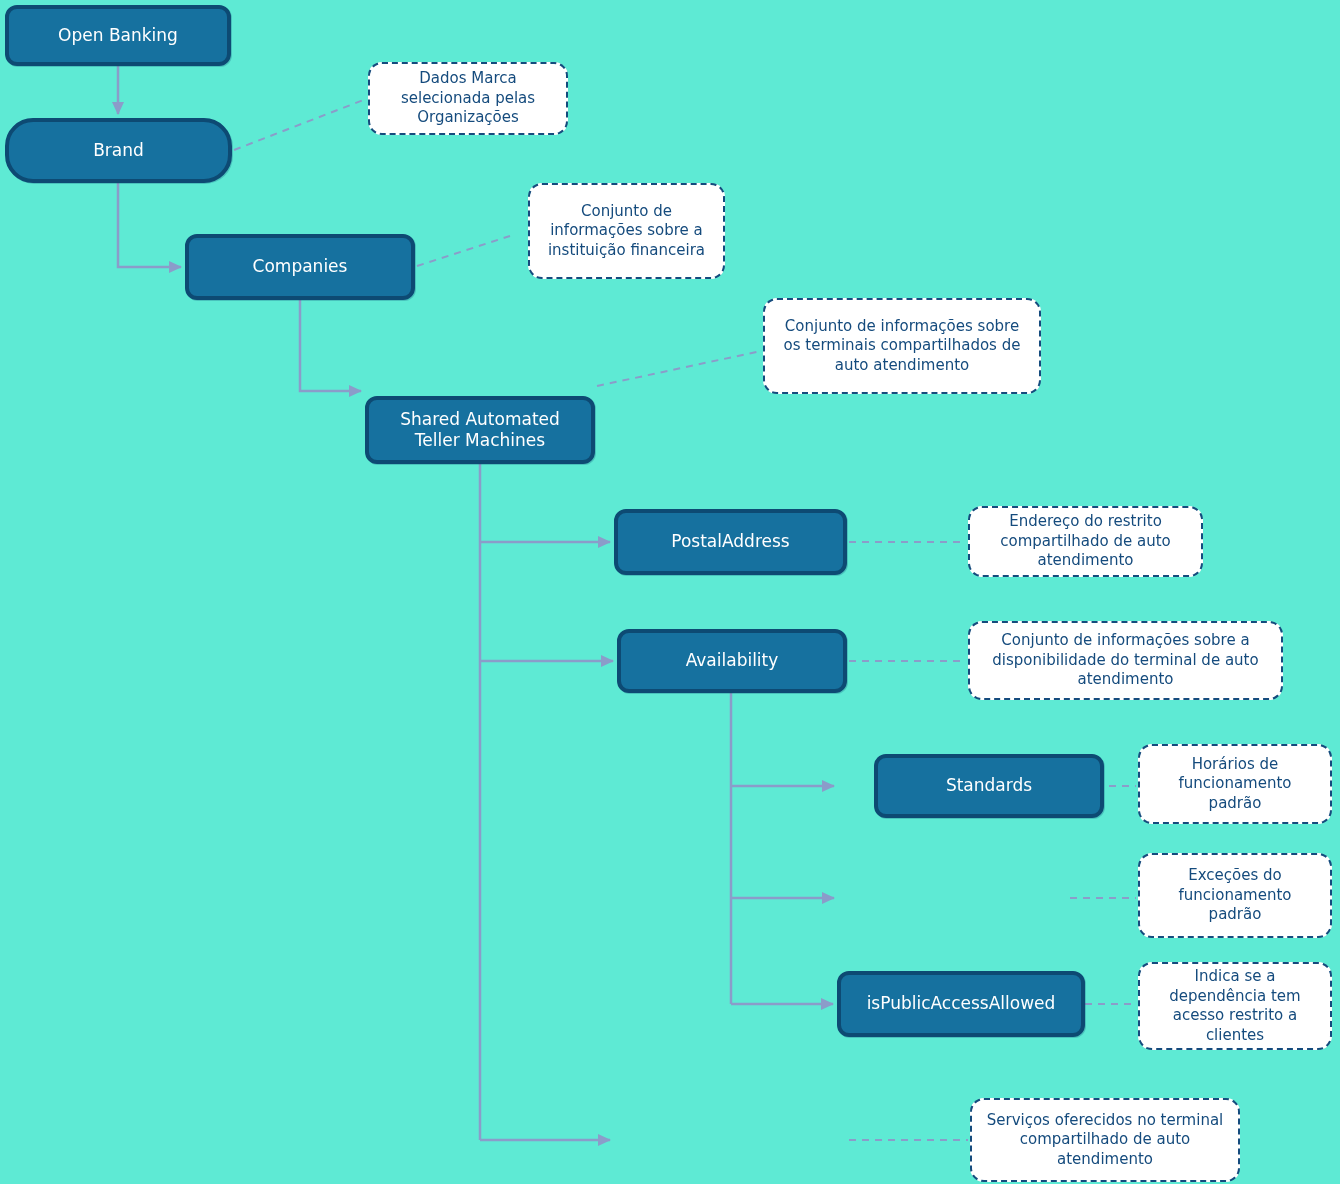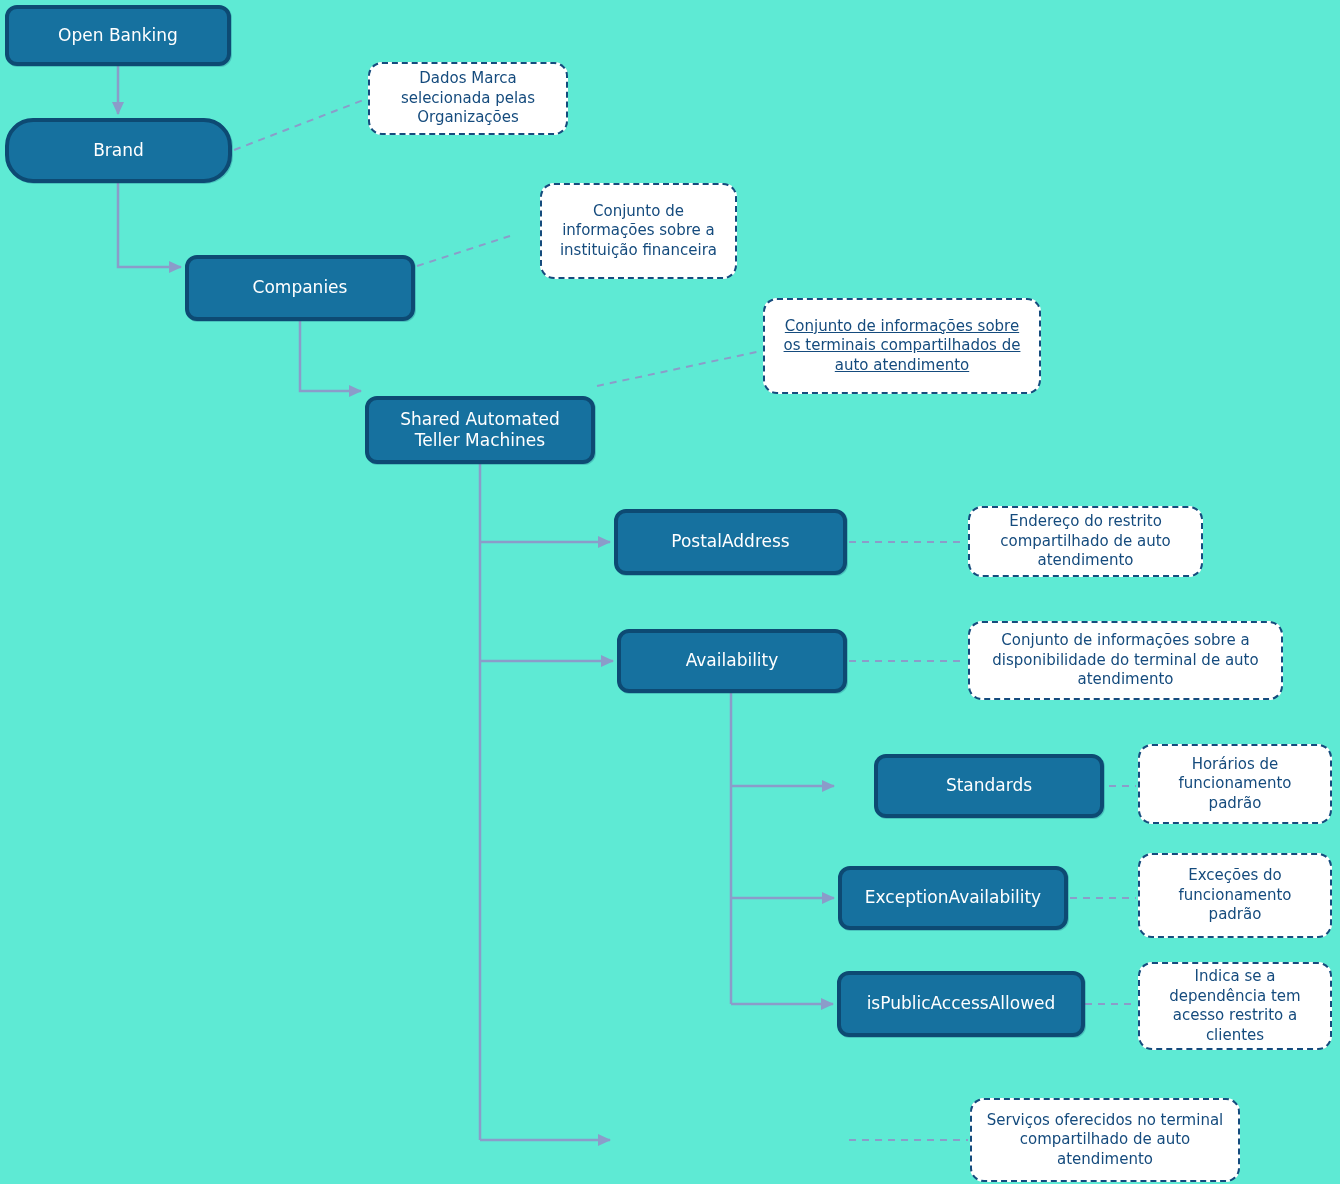--- a/index.html
+++ b/index.html
@@ -87,58 +87,55 @@
   </svg>
 
   <div class="node" style="left:5px; top:5px; width:226px; height:61px;">
     <span>Open Banking</span>
   </div>
 
   <div class="node" style="left:5px; top:118px; width:227px; height:65px;border-radius:28px;">
     <span>Brand</span>
   </div>
 
-  <div class="node" style="left:185px; top:234px; width:230px; height:66px;margin-top:21px;">
+  <div class="node" style="left:185px; top:234px; width:230px; height:66px;">
     <span>Companies</span>
   </div>
 
   <div class="node" style="left:365px; top:357px; width:230px; height:68px;margin-top:39px;">
     <span>Shared Automated Teller Machines</span>
   </div>
 
   <div class="node" style="left:614px; top:509px; width:233px; height:66px;">
     <span>PostalAddress</span>
   </div>
 
   <div class="node" style="left:617px; top:629px; width:230px; height:64px;">
     <span>Availability</span>
   </div>
 
   <div class="node" style="left:874px; top:754px; width:230px; height:64px;">
     <span>Standards</span>
   </div>
 
-  <div class="node" style="left:838px; top:866px; width:230px; height:64px;">
-    <span>ExceptionAvailability</span>
-  </div>
 
   <div class="node" style="left:837px; top:971px; width:248px; height:66px;">
     <span>isPublicAccessAllowed</span>
   </div>
 
 
   <div class="callout" style="left:368px; top:62px; width:200px; height:73px;">
     <span>Dados Marca selecionada pelas Organizações</span>
   </div>
 
-  <div class="callout" style="left:540px; top:183px; width:197px; height:96px;">
+  <div class="callout" style="left:528px; top:183px; width:197px; height:96px;">
     <span>Conjunto de informações sobre a instituição financeira</span>
   </div>
 
-  <div class="callout" style="left:763px; top:298px; width:278px; height:96px;text-decoration:underline;">
+  <div class="callout" style="left:763px; top:298px; width:278px; height:96px;">
     <span>Conjunto de informações sobre os terminais compartilhados de auto atendimento</span>
   </div>
 
   <div class="callout" style="left:968px; top:506px; width:235px; height:71px;">
     <span>Endereço do restrito compartilhado de auto atendimento</span>
   </div>
 
   <div class="callout" style="left:968px; top:621px; width:315px; height:79px;">
     <span>Conjunto de informações sobre a disponibilidade do terminal de auto atendimento</span>
   </div>

